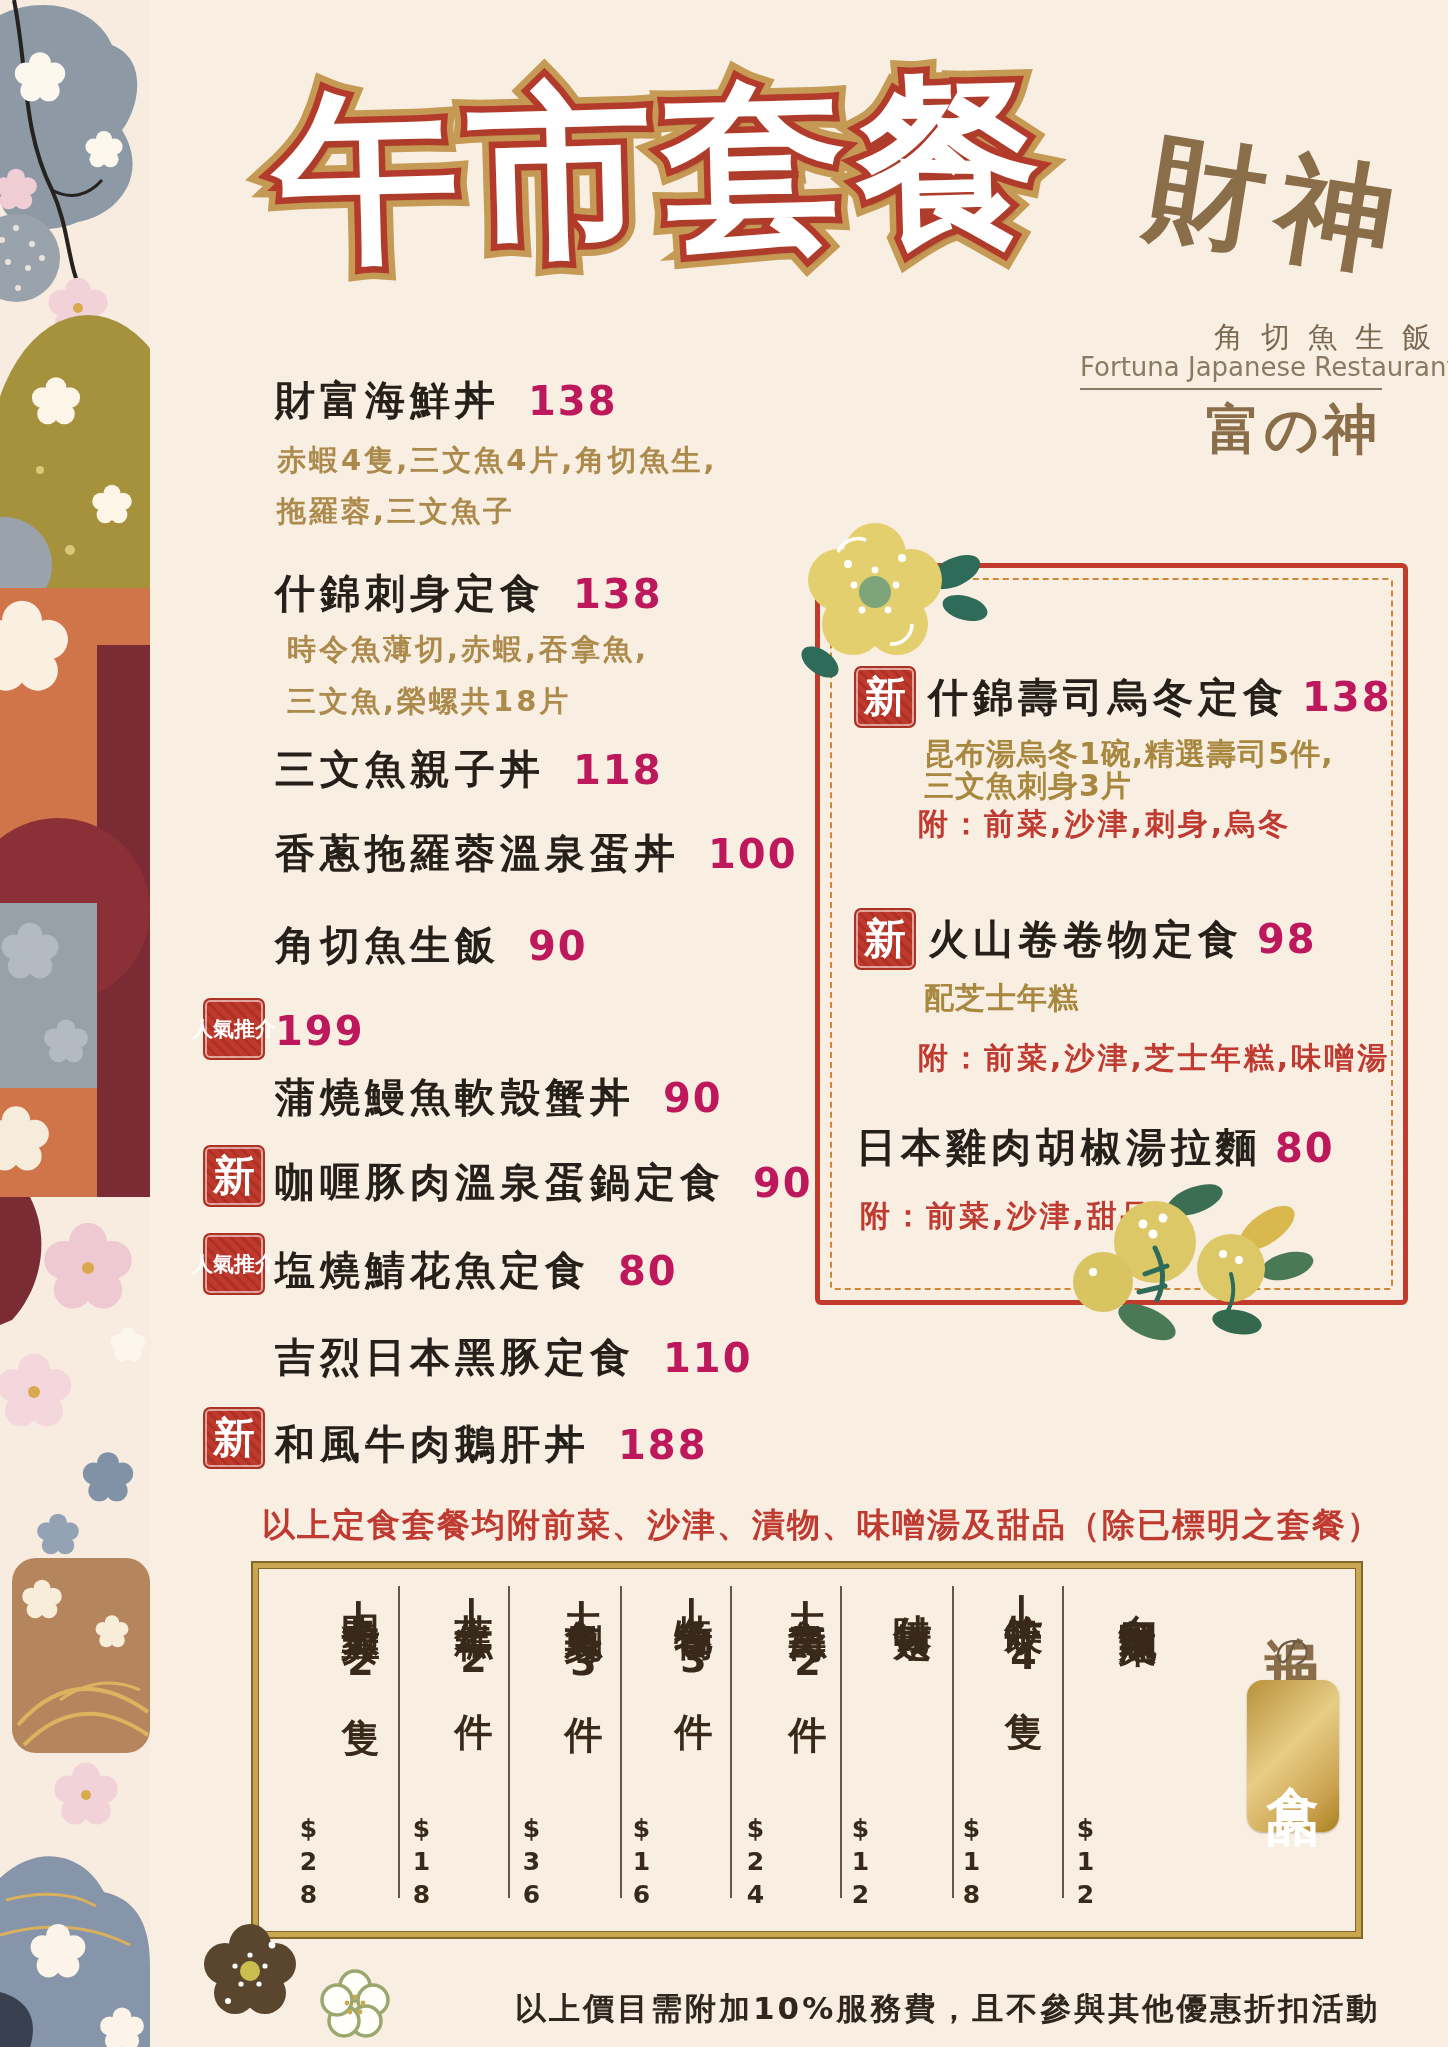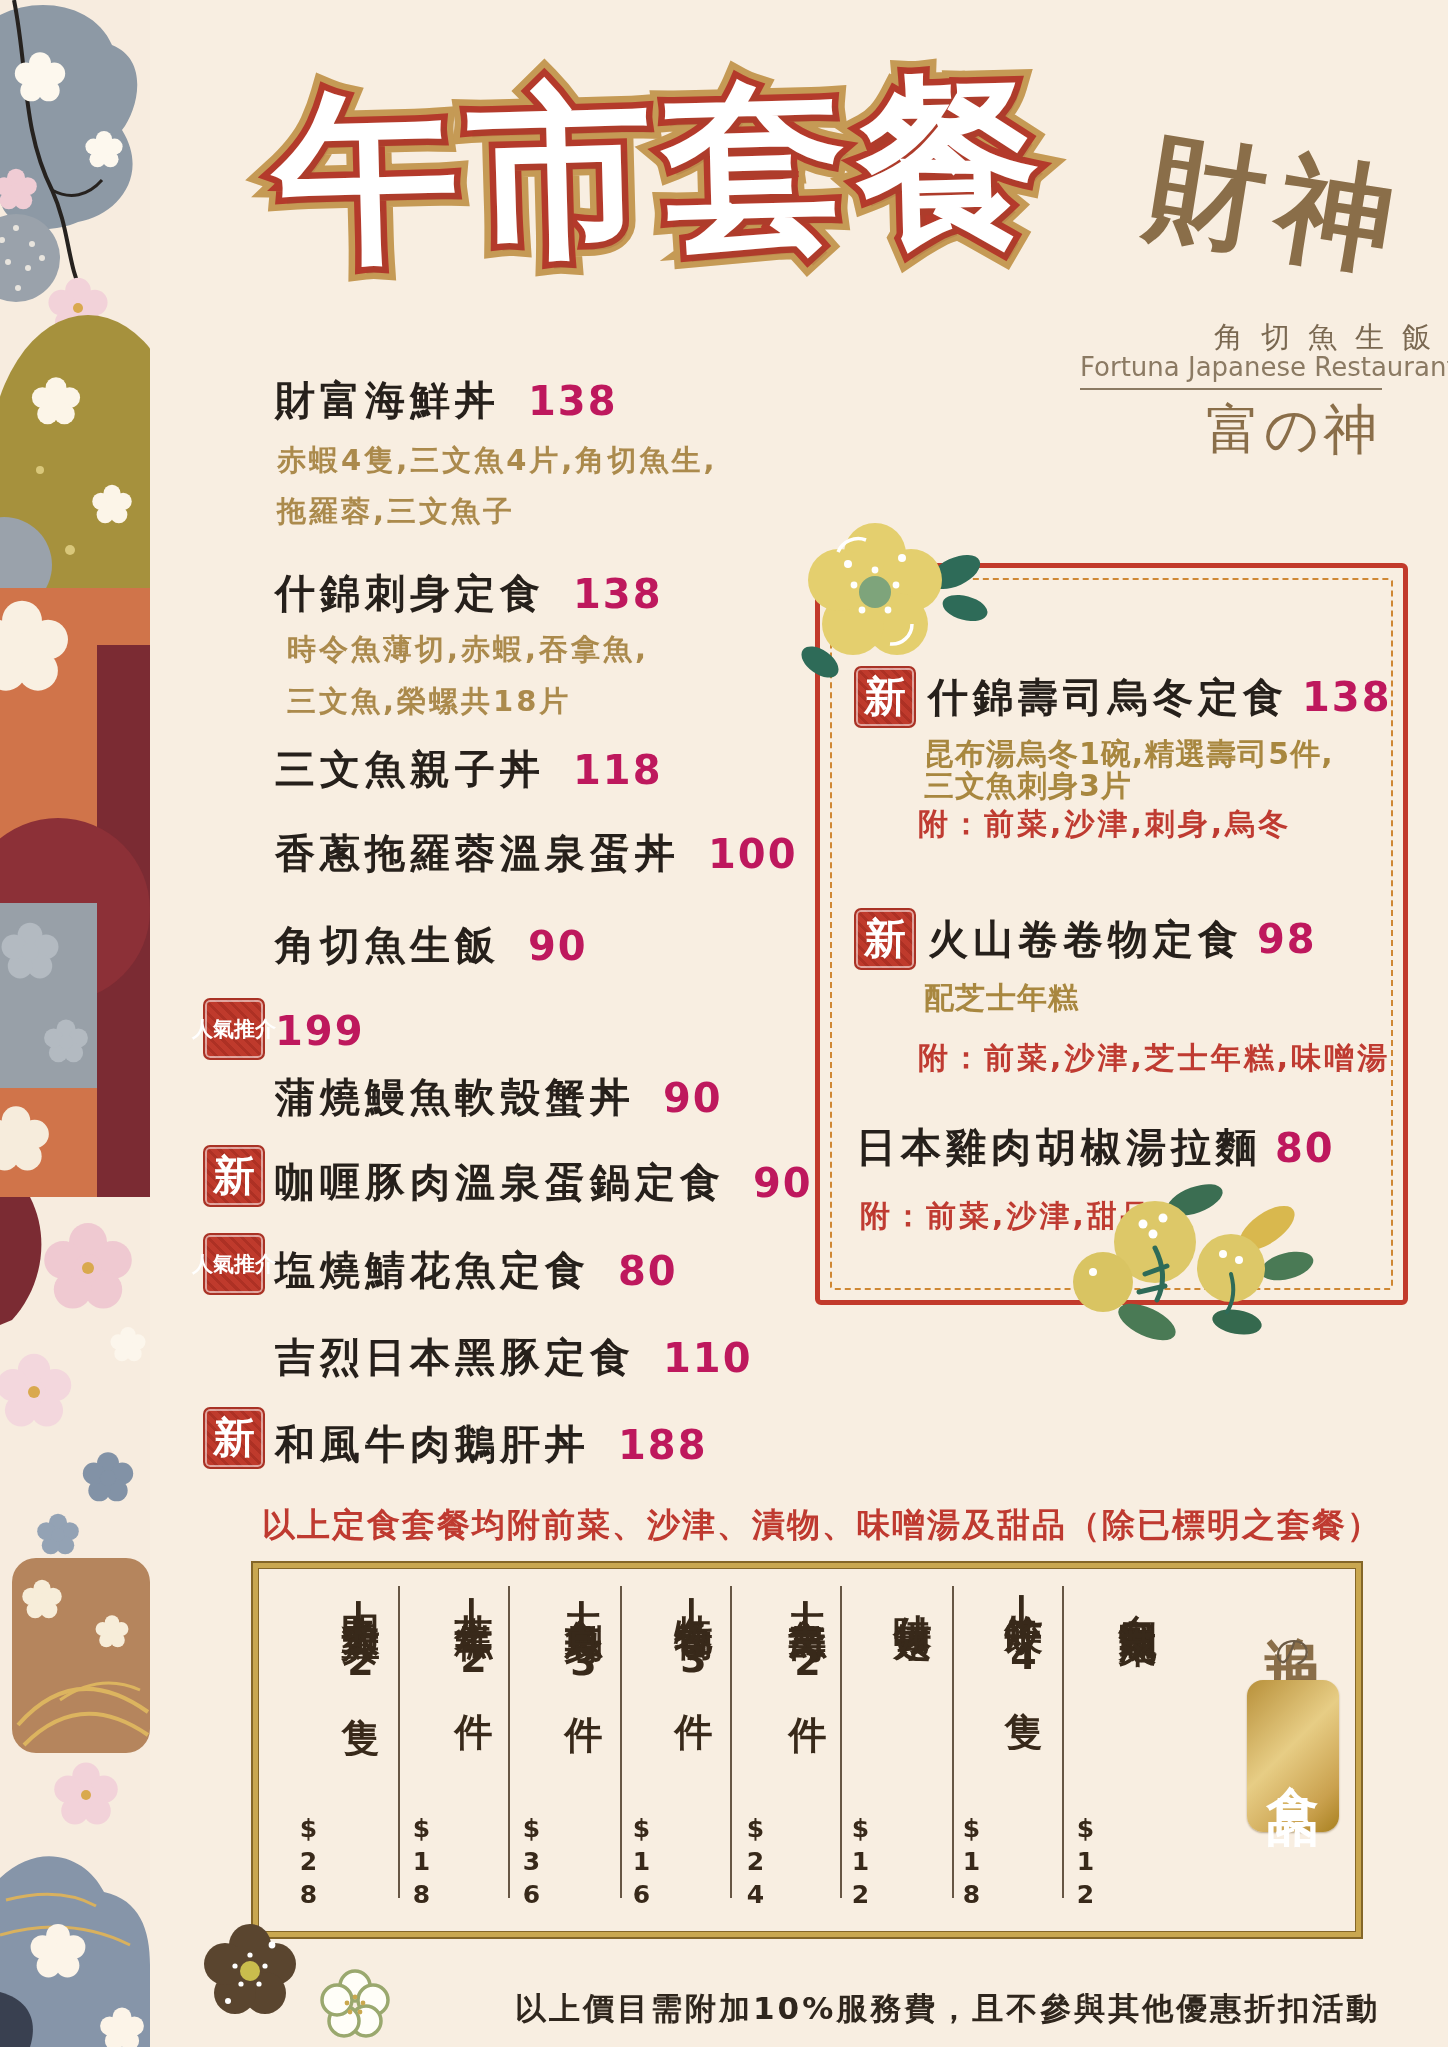--- a/index.html
+++ b/index.html
@@ -11,21 +11,21 @@
   .title span{position:absolute;left:0;top:0;white-space:nowrap;}
   .t-gold{-webkit-text-stroke:26px #c59a55;color:#c59a55;}
   .t-red{-webkit-text-stroke:13px #b43a2b;color:#b43a2b;}
   .t-fill{color:#ffffff;text-shadow:5px 7px 0 rgba(150,70,45,.18);}
 
   
   .brand-name{position:absolute;left:1148px;top:128px;font-family:"DejaVu Serif",serif;font-weight:bold;font-size:116px;color:#8a6e49;letter-spacing:14px;transform:rotate(9deg);white-space:nowrap;}
   .brand-jp{position:absolute;left:1214px;top:318px;font-size:29px;color:#7a6851;letter-spacing:18px;white-space:nowrap;}
   .brand-en{position:absolute;left:1080px;top:352px;font-size:26px;color:#8b7a63;white-space:nowrap;}
   .brand-rule{position:absolute;left:1080px;top:388px;width:302px;height:2px;background:#8b7a63;}
-  .brand-seal{position:absolute;left:1206px;top:394px;font-family:"DejaVu Serif",serif;font-weight:normal;font-size:54px;color:#8a6e49;letter-spacing:4px;white-space:nowrap;}
+  .brand-seal{position:absolute;left:1206px;top:394px;font-family:"DejaVu Serif",serif;font-weight:bold;font-size:54px;color:#8a6e49;letter-spacing:4px;white-space:nowrap;}
 
   
   .menu-row{position:absolute;left:275px;display:flex;align-items:center;gap:28px;white-space:nowrap;z-index:2;}
   .mname{font-size:40px;font-weight:600;color:#26201b;letter-spacing:5px;}
   .mprice{font-size:40px;font-weight:600;color:#be185d;letter-spacing:2px;}
   .mdesc{position:absolute;font-size:29px;font-weight:600;color:#ab8a4c;letter-spacing:3px;white-space:nowrap;z-index:2;}
   .badge{width:58px;height:58px;background:#bf3a2c;background-image:repeating-linear-gradient(45deg,rgba(120,20,12,.25) 0 3px,transparent 3px 8px);color:#fff;border-radius:5px;box-shadow:inset 0 0 0 2px rgba(255,255,255,.55), 0 0 0 2px #a93225;display:flex;align-items:center;justify-content:center;box-sizing:border-box;flex:0 0 auto;}
   .badge-abs{position:absolute;left:-70px;top:-8px;}
   .b-new{font-size:42px;font-weight:bold;}
   .b-pop{font-size:21px;line-height:24px;font-weight:bold;word-break:break-all;padding:5px;text-align:right;}

